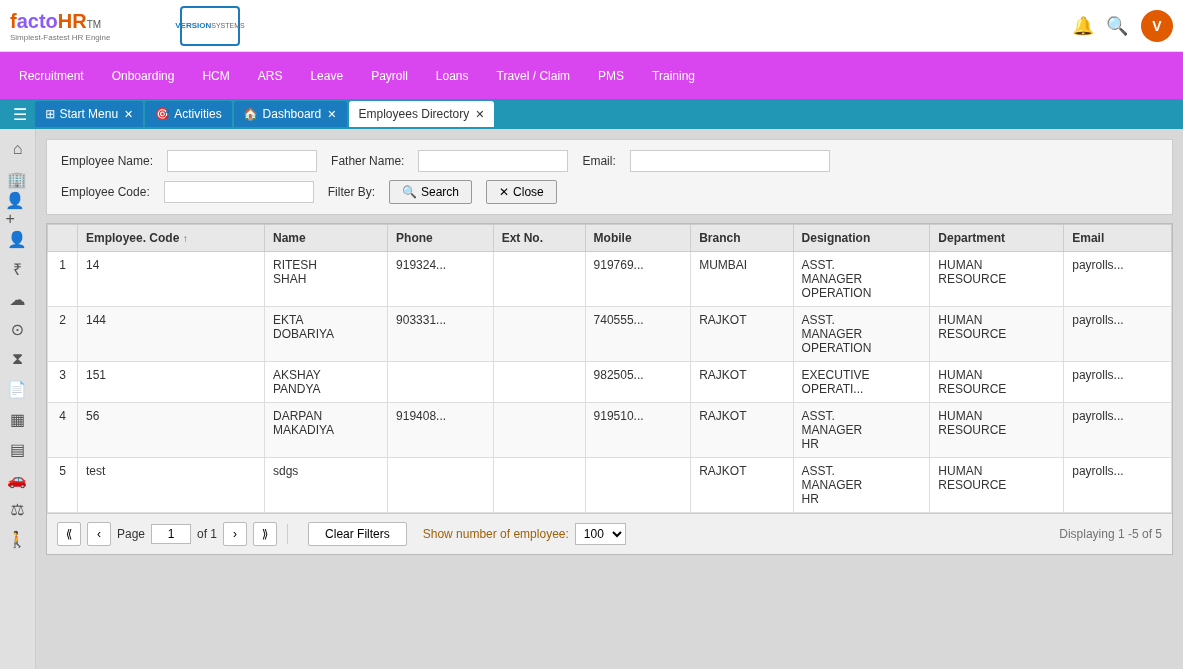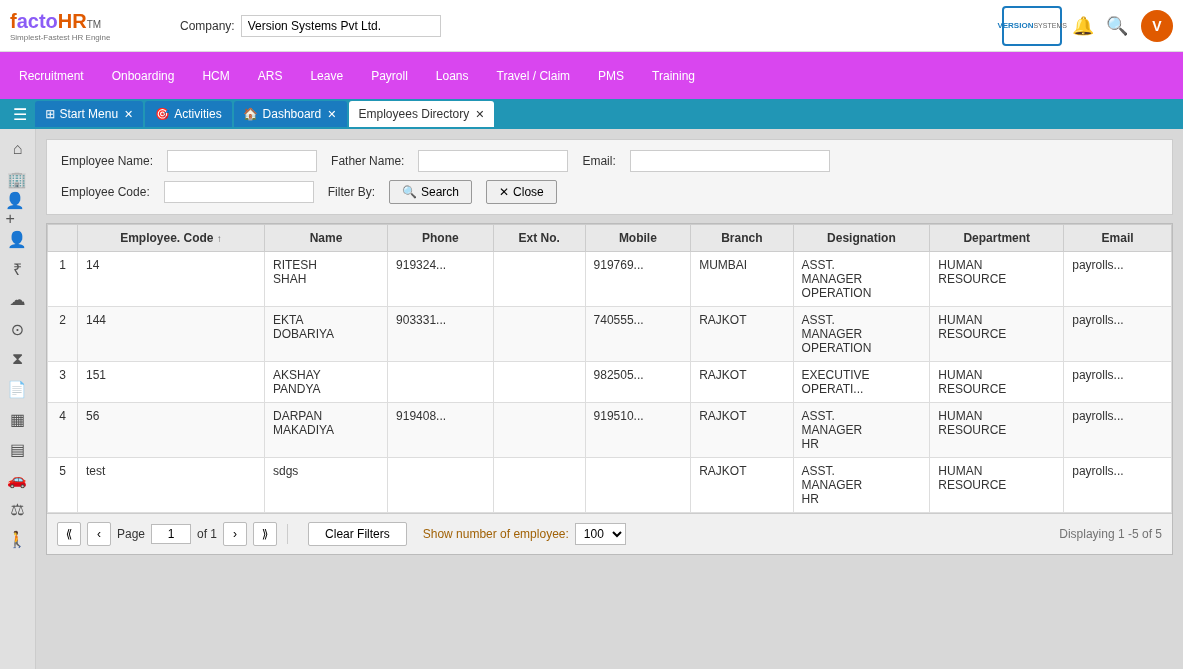--- a/index.html
+++ b/index.html
@@ -42,21 +42,21 @@
     .filter-label { font-size: 12px; color: #333; white-space: nowrap; }
     .filter-input { border: 1px solid #ccc; padding: 3px 5px; font-size: 12px; width: 150px; background: #fff; }
     .filter-select { border: 1px solid #ccc; padding: 3px 5px; font-size: 12px; background: #fff; }
     .btn { padding: 4px 12px; font-size: 12px; cursor: pointer; border: 1px solid #999; border-radius: 2px; display: flex; align-items: center; gap: 4px; }
     .btn-search { background: #f0f0f0; }
     .btn-close { background: #f0f0f0; }
 
     
     .table-container { background: #fff; border: 1px solid #bbb; }
     .data-table { width: 100%; border-collapse: collapse; font-size: 12px; }
-    .data-table th { background: #e8e8e8; border: 1px solid #ccc; padding: 6px 8px; text-align: center; font-weight: bold; color: #333; vertical-align: top; }
+    .data-table th { background: #e8e8e8; border: 1px solid #ccc; padding: 6px 8px; text-align: left; font-weight: bold; color: #333; vertical-align: top; }
     .data-table td { border: 1px solid #ddd; padding: 6px 8px; vertical-align: top; color: #333; }
     .data-table tr:nth-child(even) td { background: #f9f9f9; }
     .sort-icon { font-size: 10px; color: #666; }
     .row-num { color: #666; text-align: center; }
 
     
     .pagination { display: flex; align-items: center; padding: 8px 10px; background: #f0f0f0; border-top: 1px solid #ccc; gap: 6px; }
     .page-btn { width: 24px; height: 24px; display: flex; align-items: center; justify-content: center; border: 1px solid #bbb; background: #fff; cursor: pointer; font-size: 12px; border-radius: 2px; }
     .page-input { width: 40px; border: 1px solid #bbb; padding: 2px 4px; text-align: center; font-size: 12px; }
     .page-text { font-size: 12px; color: #333; }
@@ -88,24 +88,20 @@
       <div class="facto-brand">
         <span class="facto-f">f</span>
           <span class="facto-acto">acto</span>
           <span class="facto-hr">HR</span>
           <span class="facto-tm">TM</span>
       </div>
       <div class="facto-tagline">Simplest-Fastest HR Engine</div>
     </div>
   </div>
 
-  <div class="company-area">
-    <span class="company-label">Company:</span>
-    <input class="company-input" type="text" value="Version Systems Pvt Ltd." style="">
-  </div>
 
   <div class="center-logo-area">
     <div class="center-logo-box">
       <div class="center-logo-top">VERSION</div>
       <div class="center-logo-bot">SYSTEMS</div>
     </div>
   </div>
 
   <div class="top-icons">
     <span class="bell-icon">🔔</span>

